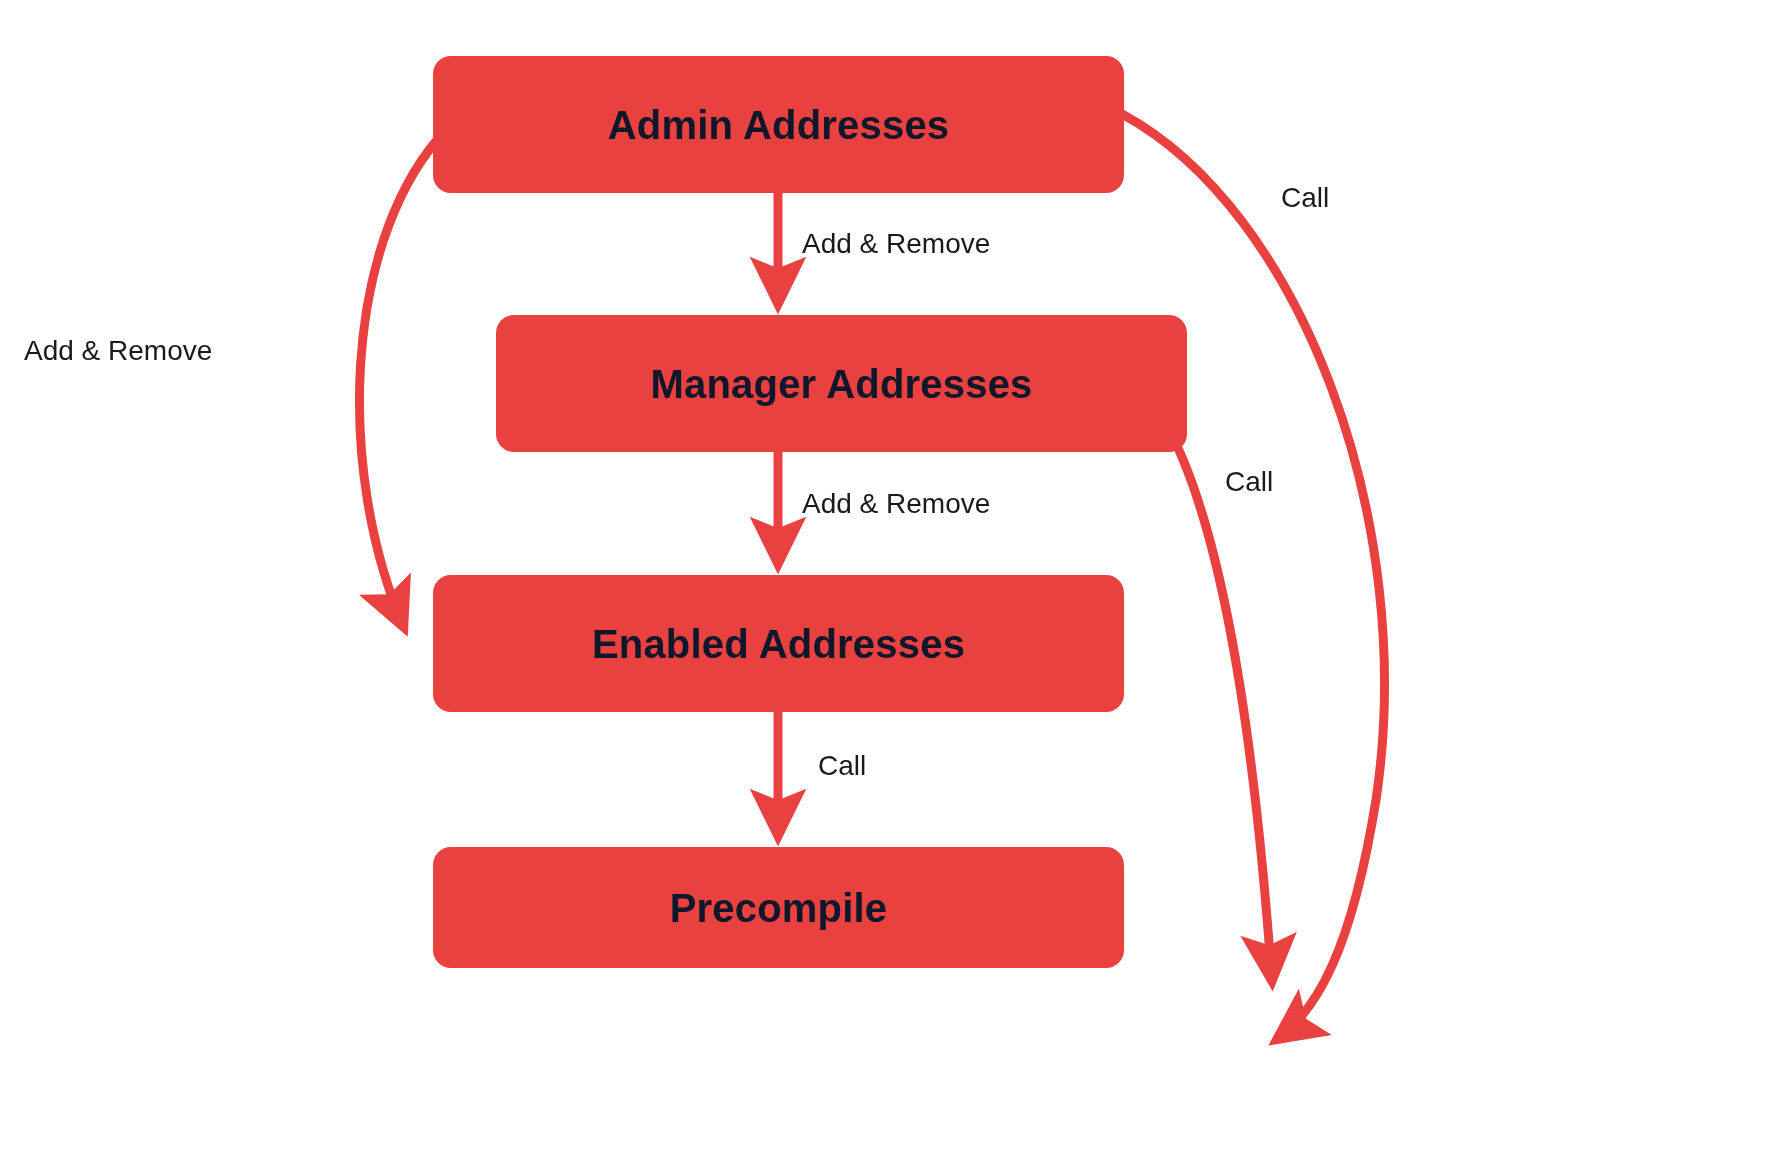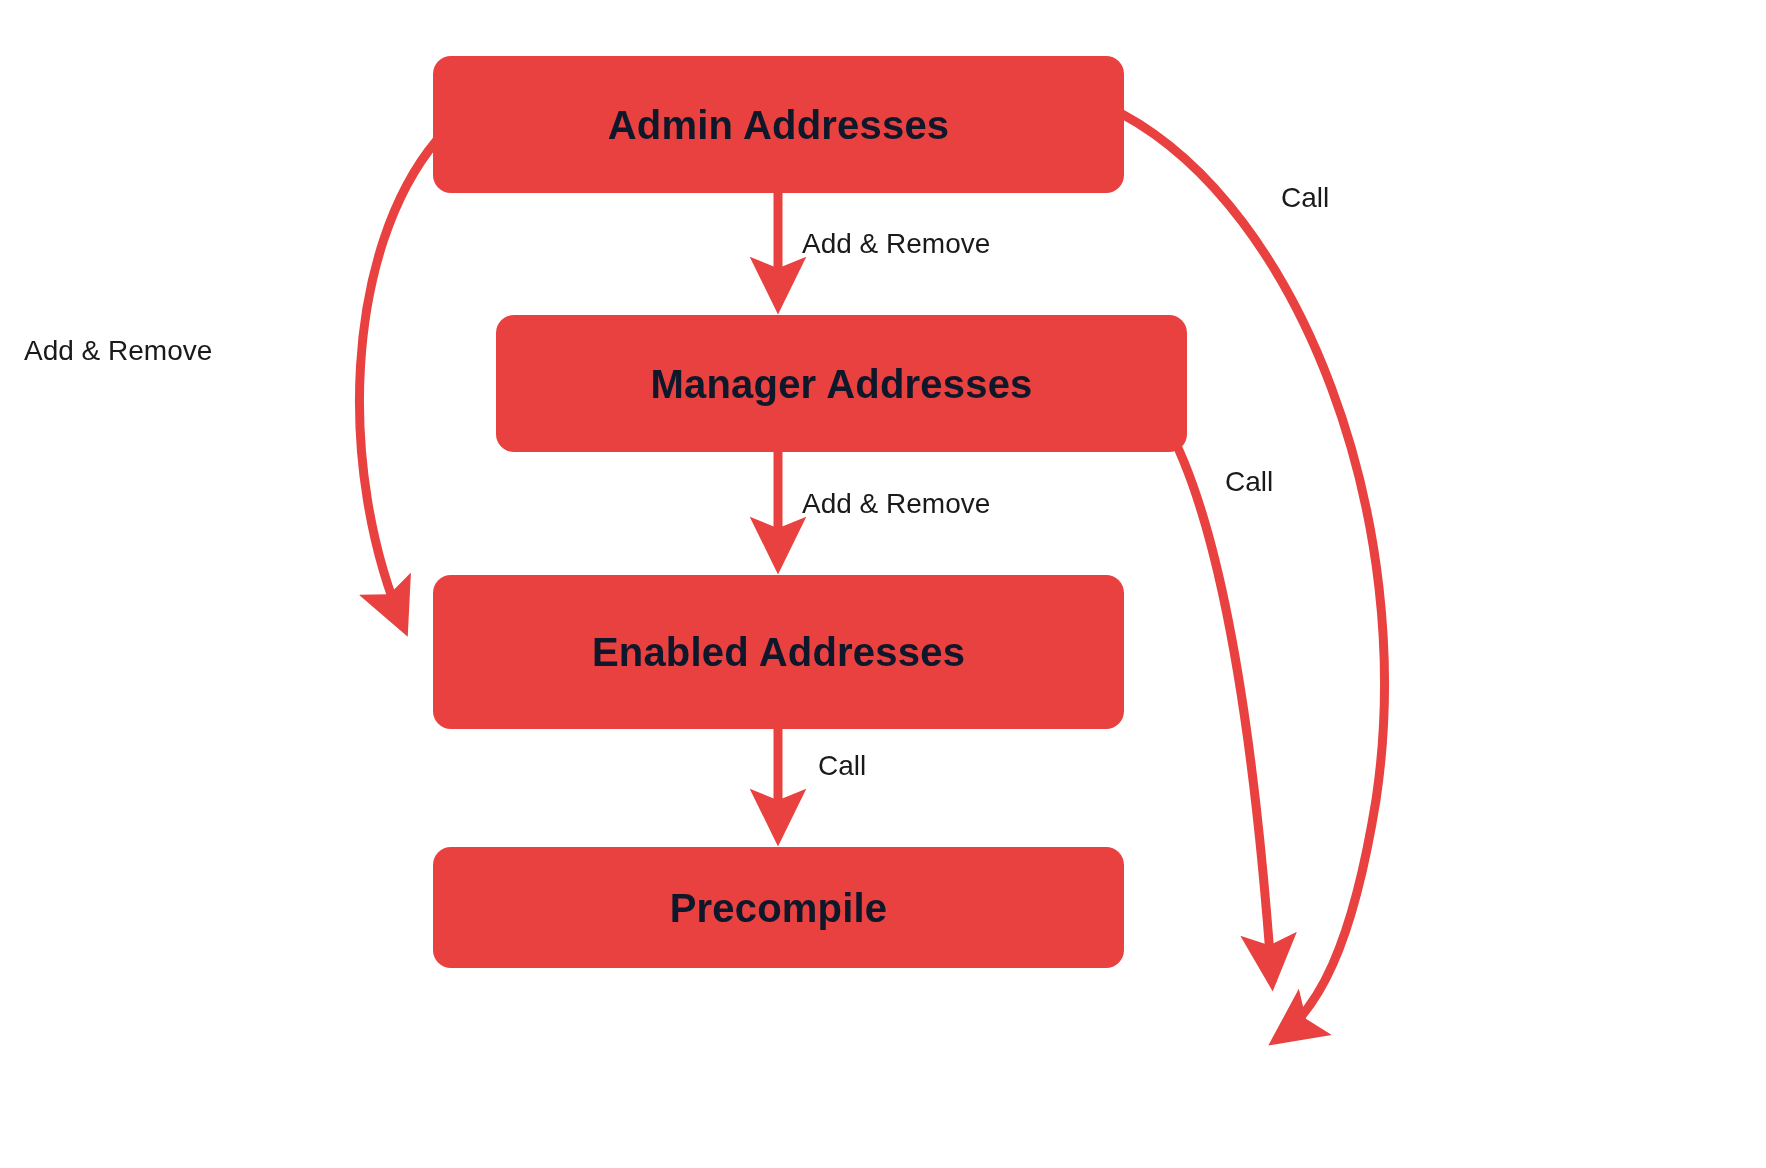--- a/index.html
+++ b/index.html
@@ -77,21 +77,21 @@
   </svg>
 
   <div class="node" style="left:433px; top:56px; width:691px; height:137px; background:#E8413F;">
     <span>Admin Addresses</span>
   </div>
 
   <div class="node" style="left:454px; top:315px; width:691px; height:137px; background:#E8413F;margin-left:42px;">
     <span>Manager Addresses</span>
   </div>
 
-  <div class="node" style="left:433px; top:575px; width:691px; height:154px; background:#E8413F;">
+  <div class="node" style="left:433px; top:575px; width:691px; height:137px; background:#E8413F;">
     <span>Enabled Addresses</span>
   </div>
 
   <div class="node" style="left:433px; top:847px; width:691px; height:121px; background:#E8413F;">
     <span>Precompile</span>
   </div>
 
   <div class="edge-label" style="left:802px; top:230px;">Add &amp; Remove</div>
 
   <div class="edge-label" style="left:802px; top:490px;">Add &amp; Remove</div>

